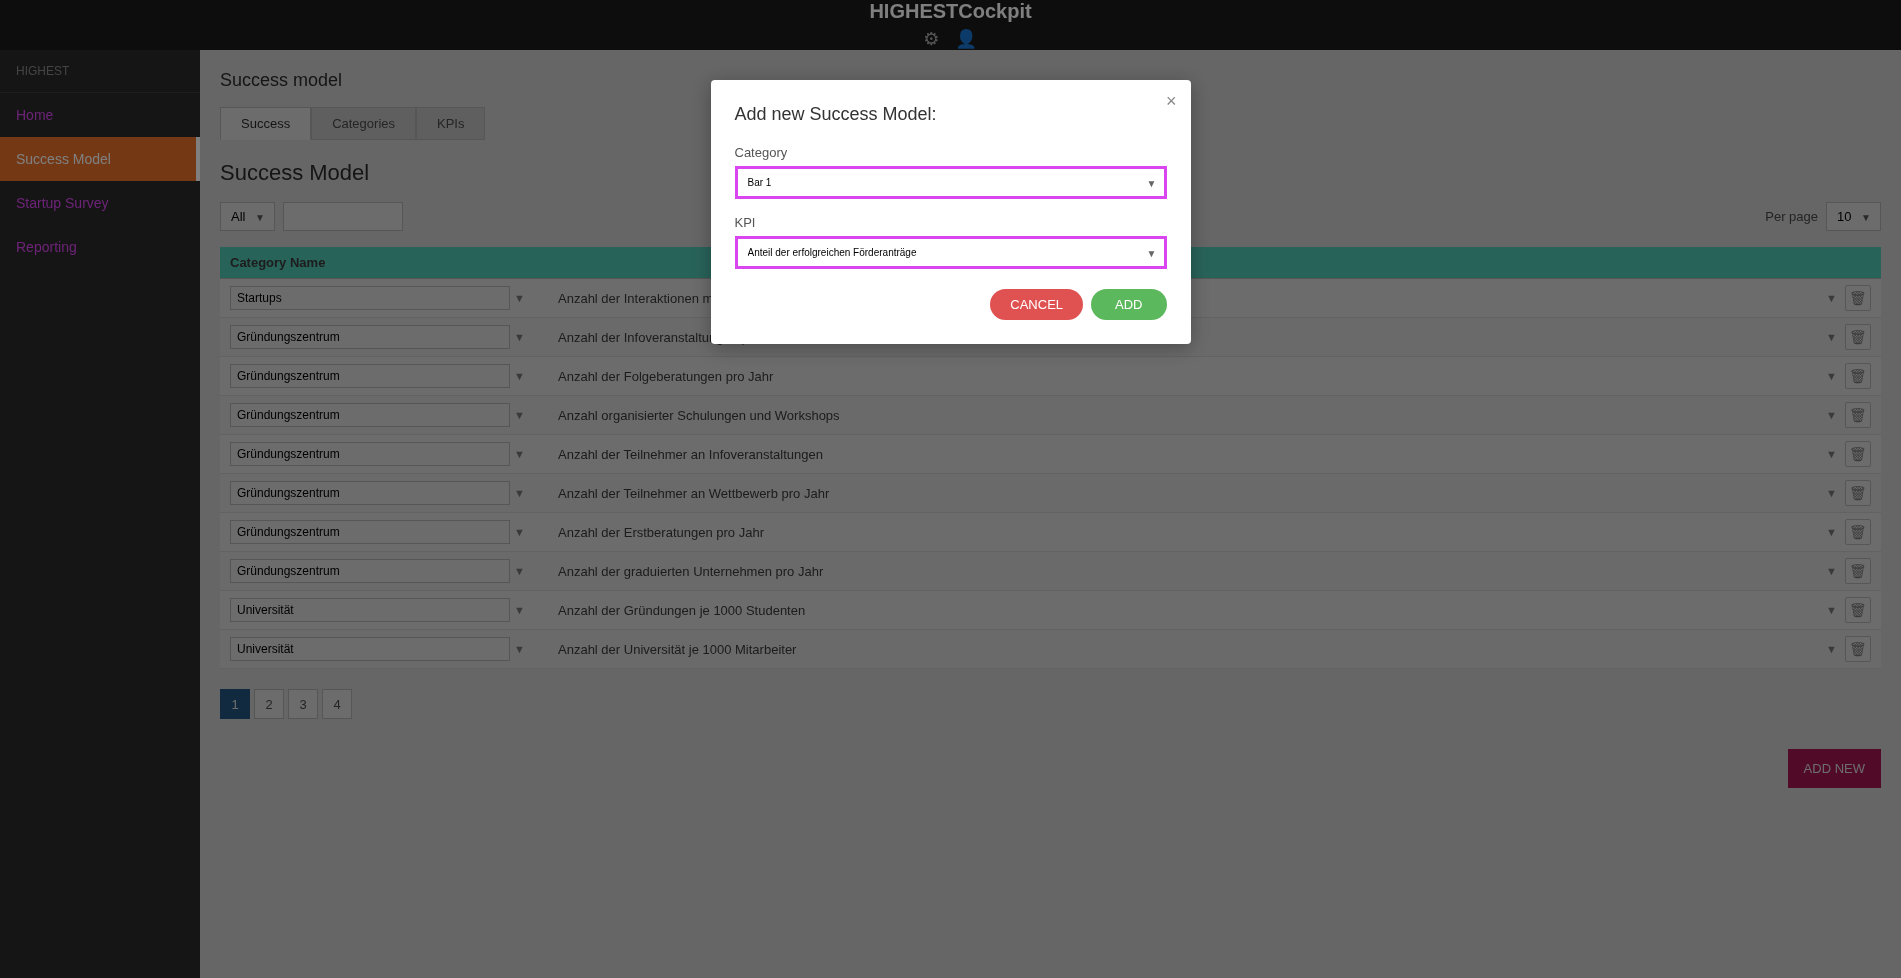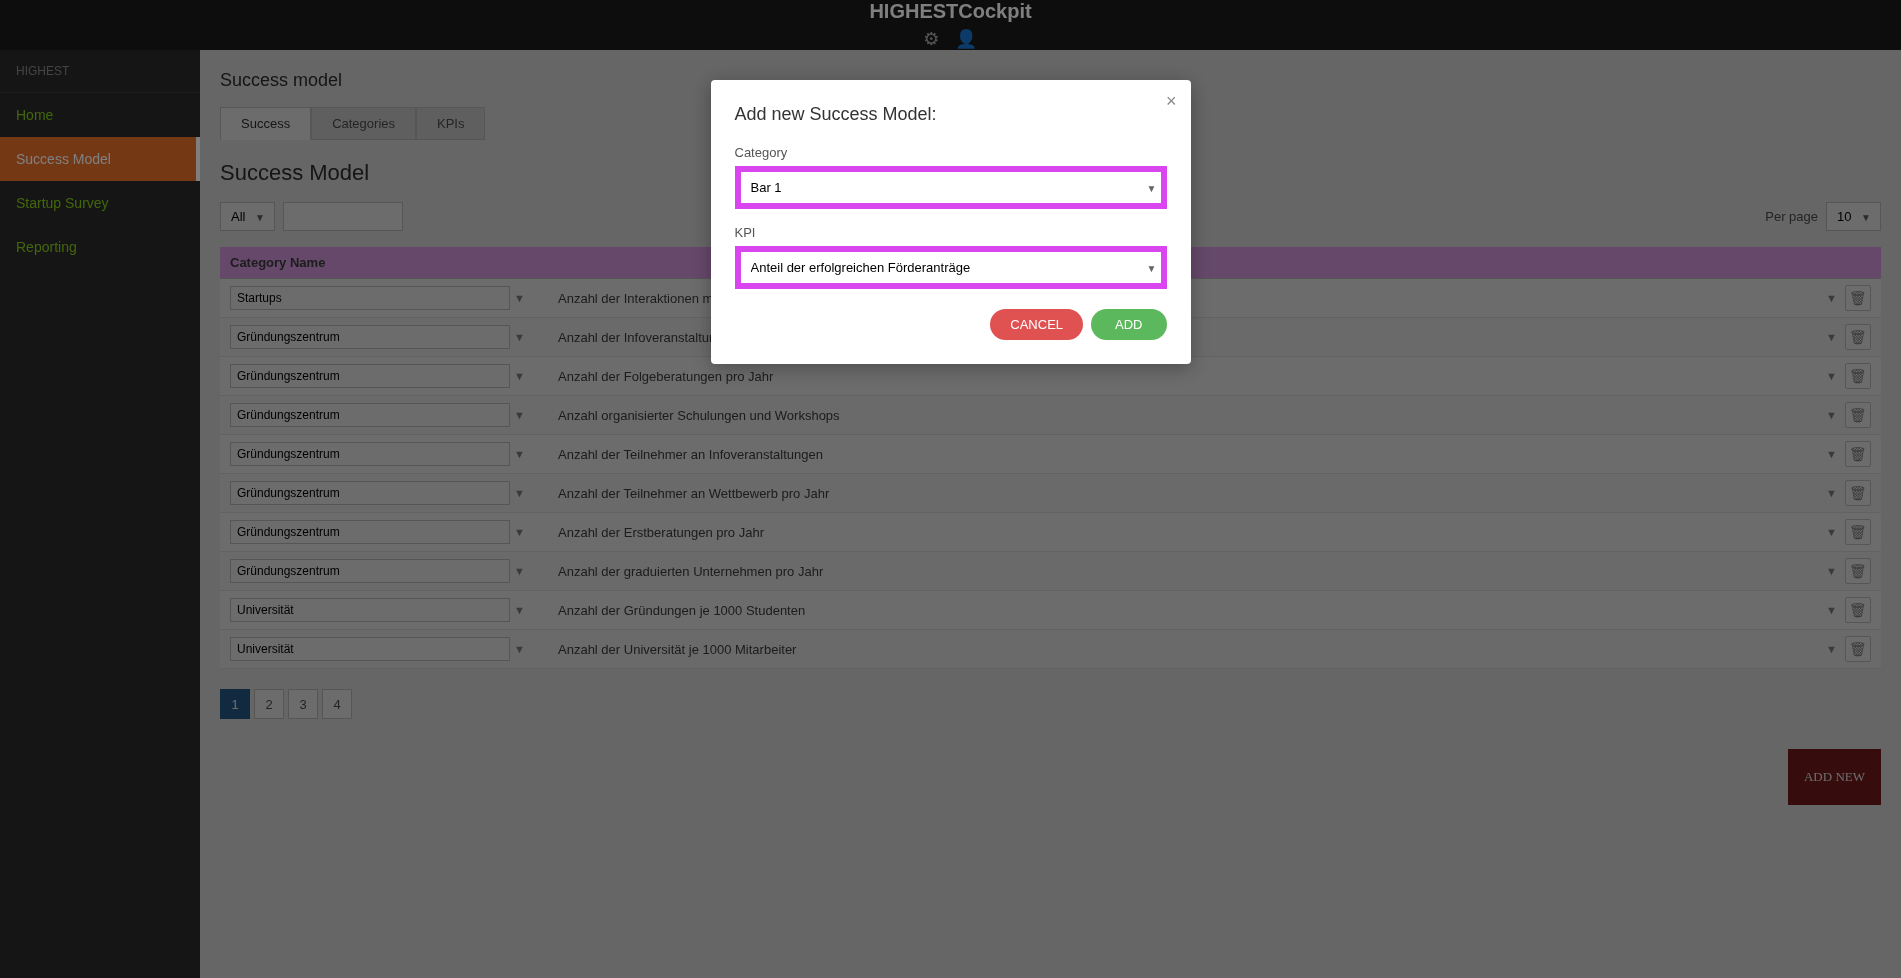--- a/index.html
+++ b/index.html
@@ -31,21 +31,21 @@
     .sidebar-brand {
       padding: 14px 16px;
       font-size: 12px;
       color: #888;
       border-bottom: 1px solid #3a3a3a;
     }
     .sidebar-item {
       padding: 14px 16px;
       cursor: pointer;
       font-size: 14px;
-      color: #84cc16;
+      color: #d946ef;
     }
     .sidebar-item.active {
       background: #e8702a;
       color: white;
       border-right: 4px solid #fff;
     }
 
     
     .main {
       flex: 1;
@@ -80,21 +80,21 @@
       border: 1px solid #ccc;
       background: white;
       font-size: 13px;
       appearance: none;
       cursor: pointer;
     }
     .controls-right { display: flex; align-items: center; gap: 8px; font-size: 13px; color: #555; }
 
     .table-header {
       display: flex;
-      background: #f0abfc;
+      background: #5eead4;
       padding: 8px 10px;
       font-size: 13px;
       font-weight: bold;
       color: #444;
       border-bottom: 1px solid #ccc;
     }
     .table-row {
       display: flex;
       align-items: center;
       background: white;
@@ -144,28 +144,27 @@
       font-size: 13px;
       display: flex;
       align-items: center;
       justify-content: center;
       color: #555;
     }
     .page-btn.active { background: #2a6496; color: white; border-color: #2a6496; }
 
     .add-new-btn {
       float: right;
-      padding: 20px 16px;
-      background: #7f1d1d;
+      padding: 12px 16px;
+      background: #be185d;
       color: white;
       border: none;
       cursor: pointer;
       font-size: 13px;
       margin-top: 10px;
-      font-family: Liberation Serif, serif;
     }
 
     
     .modal-overlay {
       position: fixed;
       top: 0; left: 0;
       width: 100%; height: 100%;
       background: rgba(0,0,0,0.5);
       display: flex;
       align-items: flex-start;
@@ -201,23 +200,23 @@
     .form-group { margin-bottom: 16px; }
     .form-label {
       display: block;
       font-size: 13px;
       color: #555;
       margin-bottom: 6px;
     }
     .form-select {
       width: 100%;
       padding: 8px 28px 8px 10px;
-      border: 6px solid #d946ef;
-      background: white;
-      font-size: 13px;
+      border: 3px solid #d946ef;
+      background: white;
+      font-size: 10px;
       appearance: none;
       cursor: pointer;
     }
     .select-wrapper {
       position: relative;
       display: block;
     }
     .select-wrapper::after {
       content: '▼';
       position: absolute;

